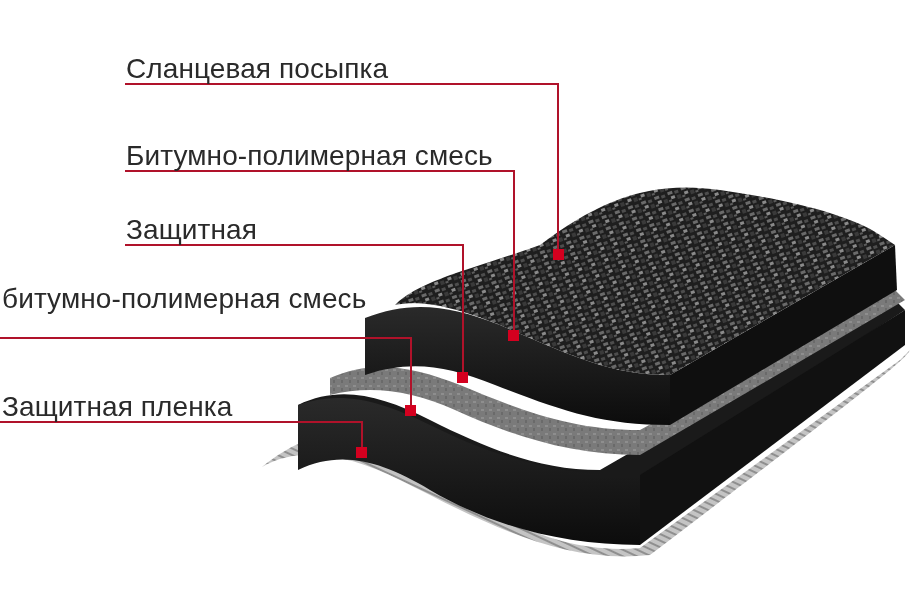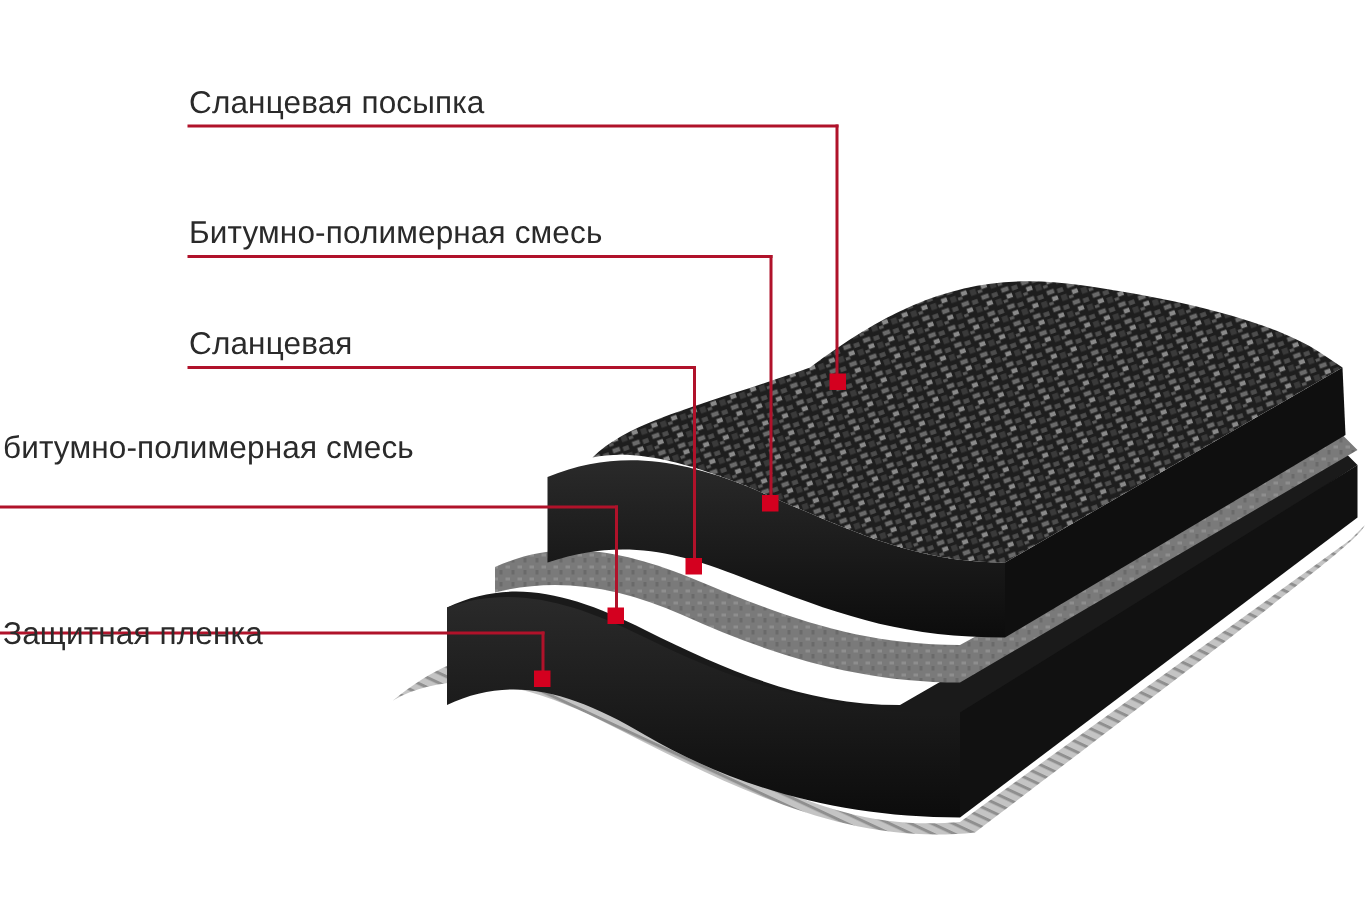--- a/index.html
+++ b/index.html
@@ -1,18 +1,18 @@
 <!DOCTYPE html>
 <html><head>
 <meta charset="utf-8">
 <style>
   html, body { margin: 0; padding: 0; background: #ffffff; }
   body { width: 910px; height: 607px; position: relative; overflow: hidden; font-family: "Liberation Sans", sans-serif; }
   #diagram { position: absolute; left: 0; top: 0; width: 910px; height: 607px; }
-  .label { position: absolute; color: #2a2a2a; font-size: 21px; line-height: 24px; white-space: nowrap; letter-spacing: 0.1px; }
+  .label { position: absolute; color: #2a2a2a; font-size: 28px; line-height: 24px; white-space: nowrap; letter-spacing: 0.1px; }
   .label span { display: block; }
   .leader { position: absolute; background: #b0122a; }
   .marker { position: absolute; width: 11px; height: 11px; background: #d4001f; }
 </style>
 </head>
 <body>
 
 <svg id="diagram" viewBox="0 0 910 607" xmlns="http://www.w3.org/2000/svg">
   <defs>
     <pattern id="gravel" width="14" height="12" patternUnits="userSpaceOnUse" patternTransform="rotate(-20)">
@@ -72,20 +72,20 @@
 <div class="leader" style="left:361px;top:421px;width:2px;height:28px;"></div>
 <div class="marker" style="left:356px;top:447px;"></div>
 
 <div class="label" style="left:126px;top:57px;">
   <span>Сланцевая посыпка</span>
 </div>
 <div class="label" style="left:126px;top:144px;">
   <span>Битумно-полимерная смесь</span>
 </div>
 <div class="label" style="left:126px;top:218px;">
-  <span>Сланцевая</span>
+  <span>Защитная</span>
 </div>
 <div class="label" style="left:2px;top:287px;">
   <span>битумно-полимерная смесь</span>
 </div>
-<div class="label" style="left:2px;top:411px;">
+<div class="label" style="left:2px;top:395px;">
   <span>Защитная пленка</span>
 </div>
 
 </body></html>

